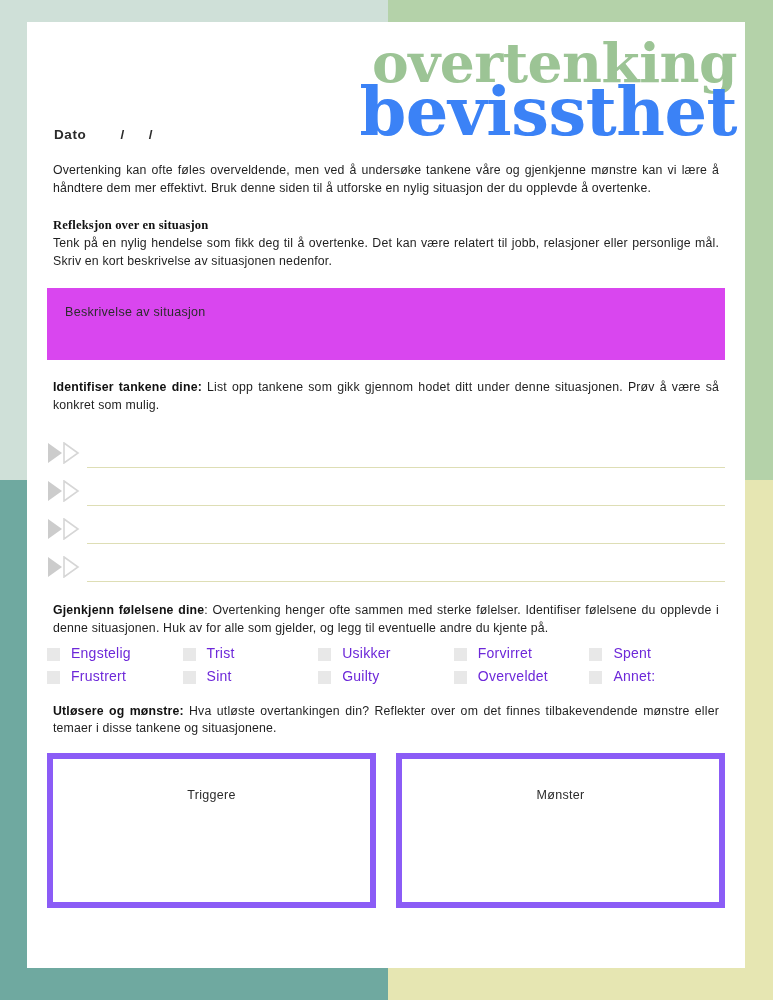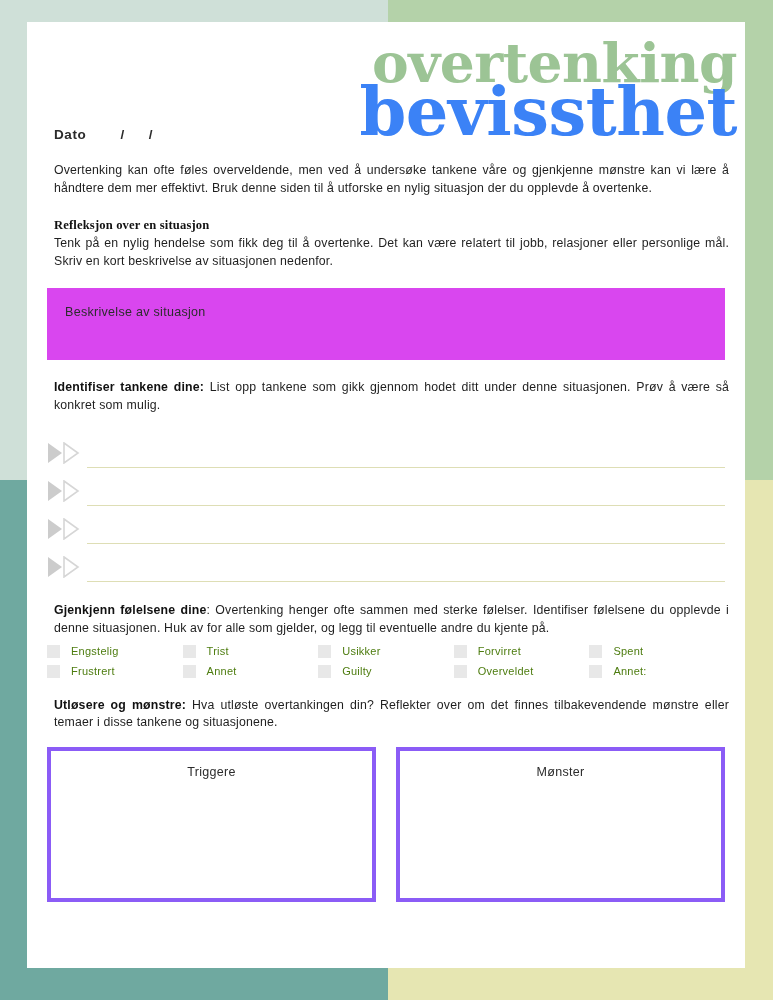--- a/index.html
+++ b/index.html
@@ -41,21 +41,21 @@
     display:block;font-size:67px;color:#3b82f6;text-align:right;
   }
   .dato{
     position:absolute;left:27px;top:105px;
     font-size:13.5px;color:#2b2b2b;letter-spacing:0.6px;font-weight:bold;
   }
   .dato .slash{display:inline-block;padding:0 12px;color:#2b2b2b;}
   .dato .lbl{margin-right:22px;}
 
   
-  .body-wrap{padding:0 16px;margin-left:11px;}
+  .body-wrap{padding:0 26px;}
   p.para{
     margin:0;font-size:12.3px;line-height:1.44;color:#1f1f1f;
     text-align:justify;letter-spacing:0.18px;
   }
   .intro{margin-top:0px;}
   .sec-head{
     font-size:12.6px;font-weight:700;color:#111;
     margin-top:21px;margin-bottom:2px;letter-spacing:0.15px;font-family:Liberation Serif, serif;
   }
   .lead-strong{font-weight:700;color:#111;}
@@ -85,37 +85,37 @@
   .rule{
     flex:1 1 auto;height:0;
     border-bottom:1.6px solid #dedeb5;
     margin-left:6px;margin-bottom:2px;
   }
 
   
   .cbgrid{margin:6px 20px 0 20px;}
   .cbrow{display:flex;margin-top:7px;}
   .cbcell{
-    flex:1 1 0;display:flex;align-items:flex-start;
-    font-size:11px;color:#4d7c0f;letter-spacing:0.25px;
+    flex:1 1 0;display:flex;align-items:flex-end;
+    font-size:14px;color:#6d28d9;letter-spacing:0.25px;
   }
   .cbox{
     width:13px;height:13px;background:#e8e8e8;
     flex:0 0 13px;margin-right:11px;display:inline-block;
   }
 
   
   .boxes{
     display:flex;gap:20px;margin:15px 20px 0 20px;
   }
   .obox{
     flex:1 1 0;height:155px;
-    border:4px solid #8b5cf6;
+    border:6px solid #8b5cf6;
     box-sizing:border-box;
-    padding-top:11px;
+    padding-top:26px;
     text-align:center;
   }
   .obox .cap{font-size:12.5px;color:#2b2b2b;letter-spacing:0.3px;}
 </style>
 </head>
 <body>
 
 <div class="bg">
   <div class="q q-tl"></div>
   <div class="q q-tr"></div>
@@ -208,21 +208,21 @@
           <span>Spent</span>
         </label>
     </div>
     <div class="cbrow">
       <label class="cbcell">
           <span class="cbox"></span>
           <span>Frustrert</span>
         </label>
       <label class="cbcell">
           <span class="cbox"></span>
-          <span>Annet</span>
+          <span>Sint</span>
         </label>
       <label class="cbcell">
           <span class="cbox"></span>
           <span>Guilty</span>
         </label>
       <label class="cbcell">
           <span class="cbox"></span>
           <span>Overveldet</span>
         </label>
       <label class="cbcell">

